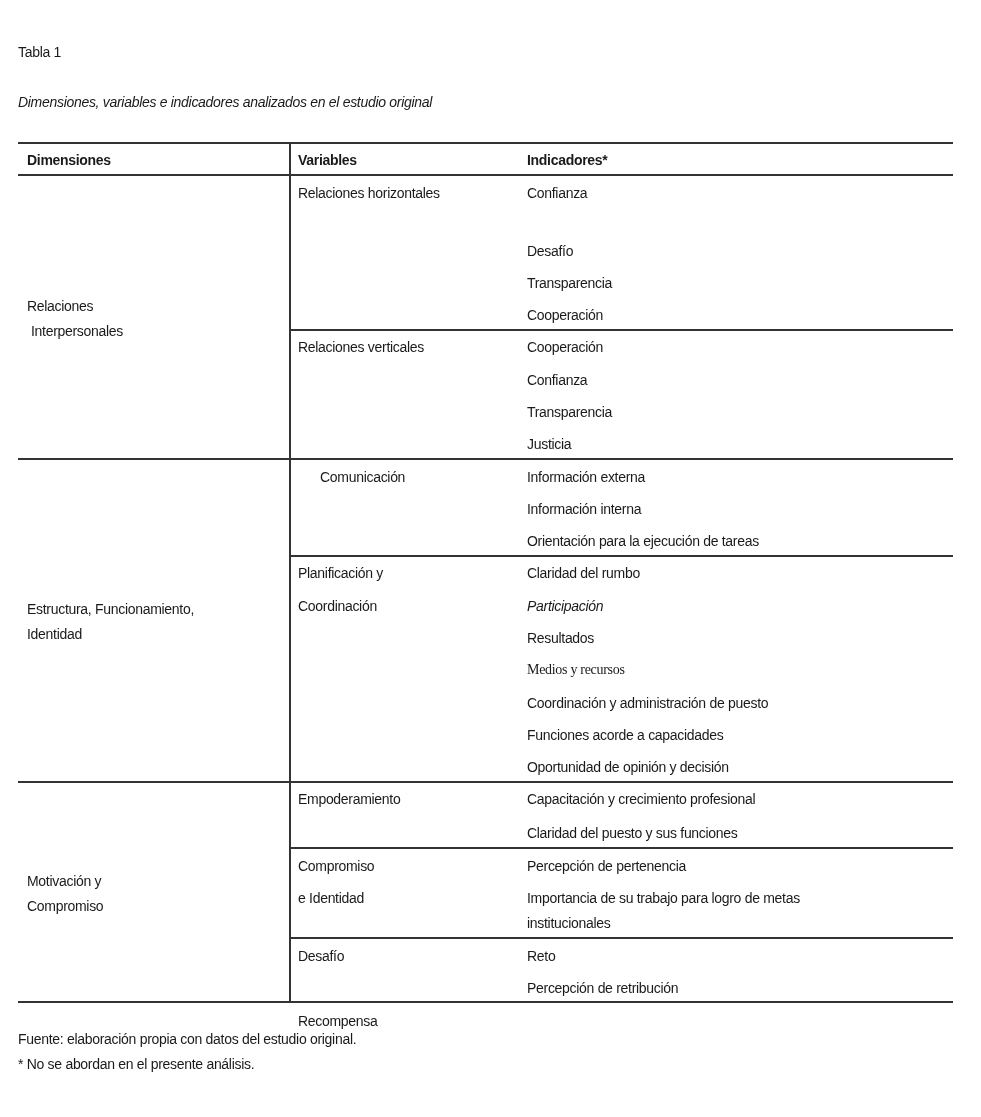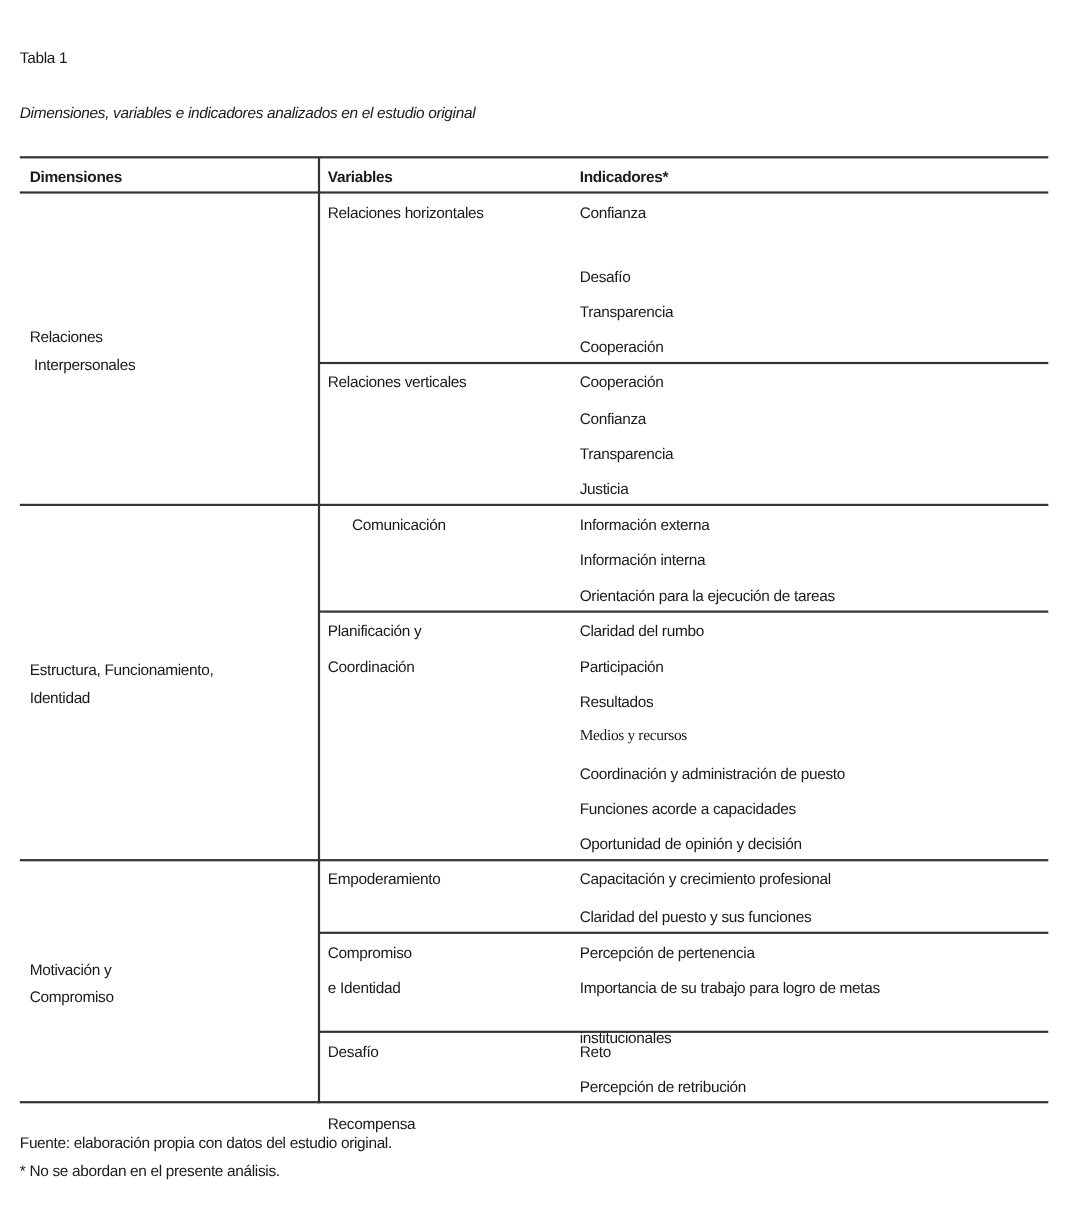--- a/index.html
+++ b/index.html
@@ -55,39 +55,39 @@
   <div class="abs t" style="left:27px;top:623px;">Identidad</div>
 
   <div class="abs t" style="left:298px;top:466px;margin-left:22px;">Comunicación</div>
   <div class="abs t" style="left:527px;top:466px;">Información externa</div>
   <div class="abs t" style="left:527px;top:498px;">Información interna</div>
   <div class="abs t" style="left:527px;top:530px;">Orientación para la ejecución de tareas</div>
 
   <div class="abs t" style="left:298px;top:562px;">Planificación y</div>
   <div class="abs t" style="left:298px;top:595px;">Coordinación</div>
   <div class="abs t" style="left:527px;top:562px;">Claridad del rumbo</div>
-  <div class="abs t" style="left:527px;top:595px;">Participación</div>
+  <div class="abs t" style="left:527px;top:595px;font-style:italic;">Participación</div>
   <div class="abs t" style="left:527px;top:627px;">Resultados</div>
   <div class="abs t" style="left:527px;top:659px;font-family:Liberation Serif, serif;">Medios y recursos</div>
   <div class="abs t" style="left:527px;top:692px;">Coordinación y administración de puesto</div>
   <div class="abs t" style="left:527px;top:724px;">Funciones acorde a capacidades</div>
   <div class="abs t" style="left:527px;top:756px;">Oportunidad de opinión y decisión</div>
 
   <div class="abs t" style="left:27px;top:870px;">Motivación y</div>
   <div class="abs t" style="left:27px;top:895px;">Compromiso</div>
 
   <div class="abs t" style="left:298px;top:788px;">Empoderamiento</div>
   <div class="abs t" style="left:527px;top:788px;">Capacitación y crecimiento profesional</div>
   <div class="abs t" style="left:527px;top:822px;">Claridad del puesto y sus funciones</div>
 
   <div class="abs t" style="left:298px;top:855px;">Compromiso</div>
   <div class="abs t" style="left:298px;top:887px;">e Identidad</div>
   <div class="abs t" style="left:527px;top:855px;">Percepción de pertenencia</div>
   <div class="abs t" style="left:527px;top:887px;">Importancia de su trabajo para logro de metas</div>
-  <div class="abs t" style="left:527px;top:912px;margin-top:20px;">institucionales</div>
+  <div class="abs t" style="left:527px;top:912px;">institucionales</div>
 
   <div class="abs t" style="left:298px;top:945px;">Desafío</div>
   <div class="abs t" style="left:298px;top:977px;margin-top:33px;">Recompensa</div>
   <div class="abs t" style="left:527px;top:945px;">Reto</div>
   <div class="abs t" style="left:527px;top:977px;">Percepción de retribución</div>
 </div>
 
 <div class="abs t" style="left:18px;top:1028px;">Fuente: elaboración propia con datos del estudio original.</div>
 <div class="abs t" style="left:18px;top:1053px;">* No se abordan en el presente análisis.</div>
 

